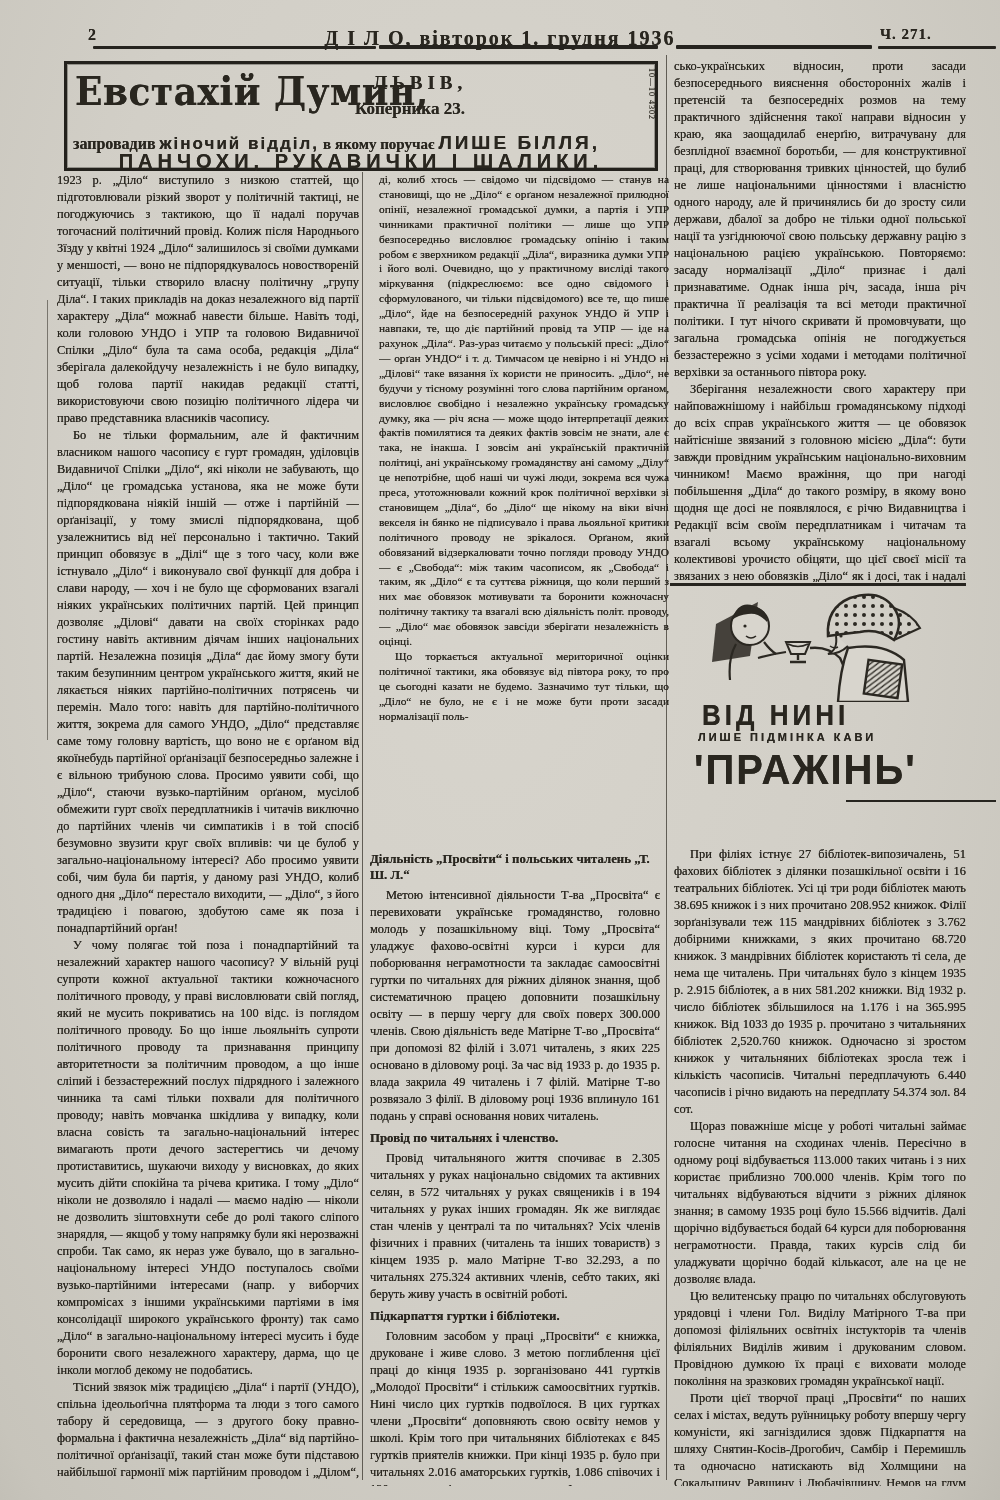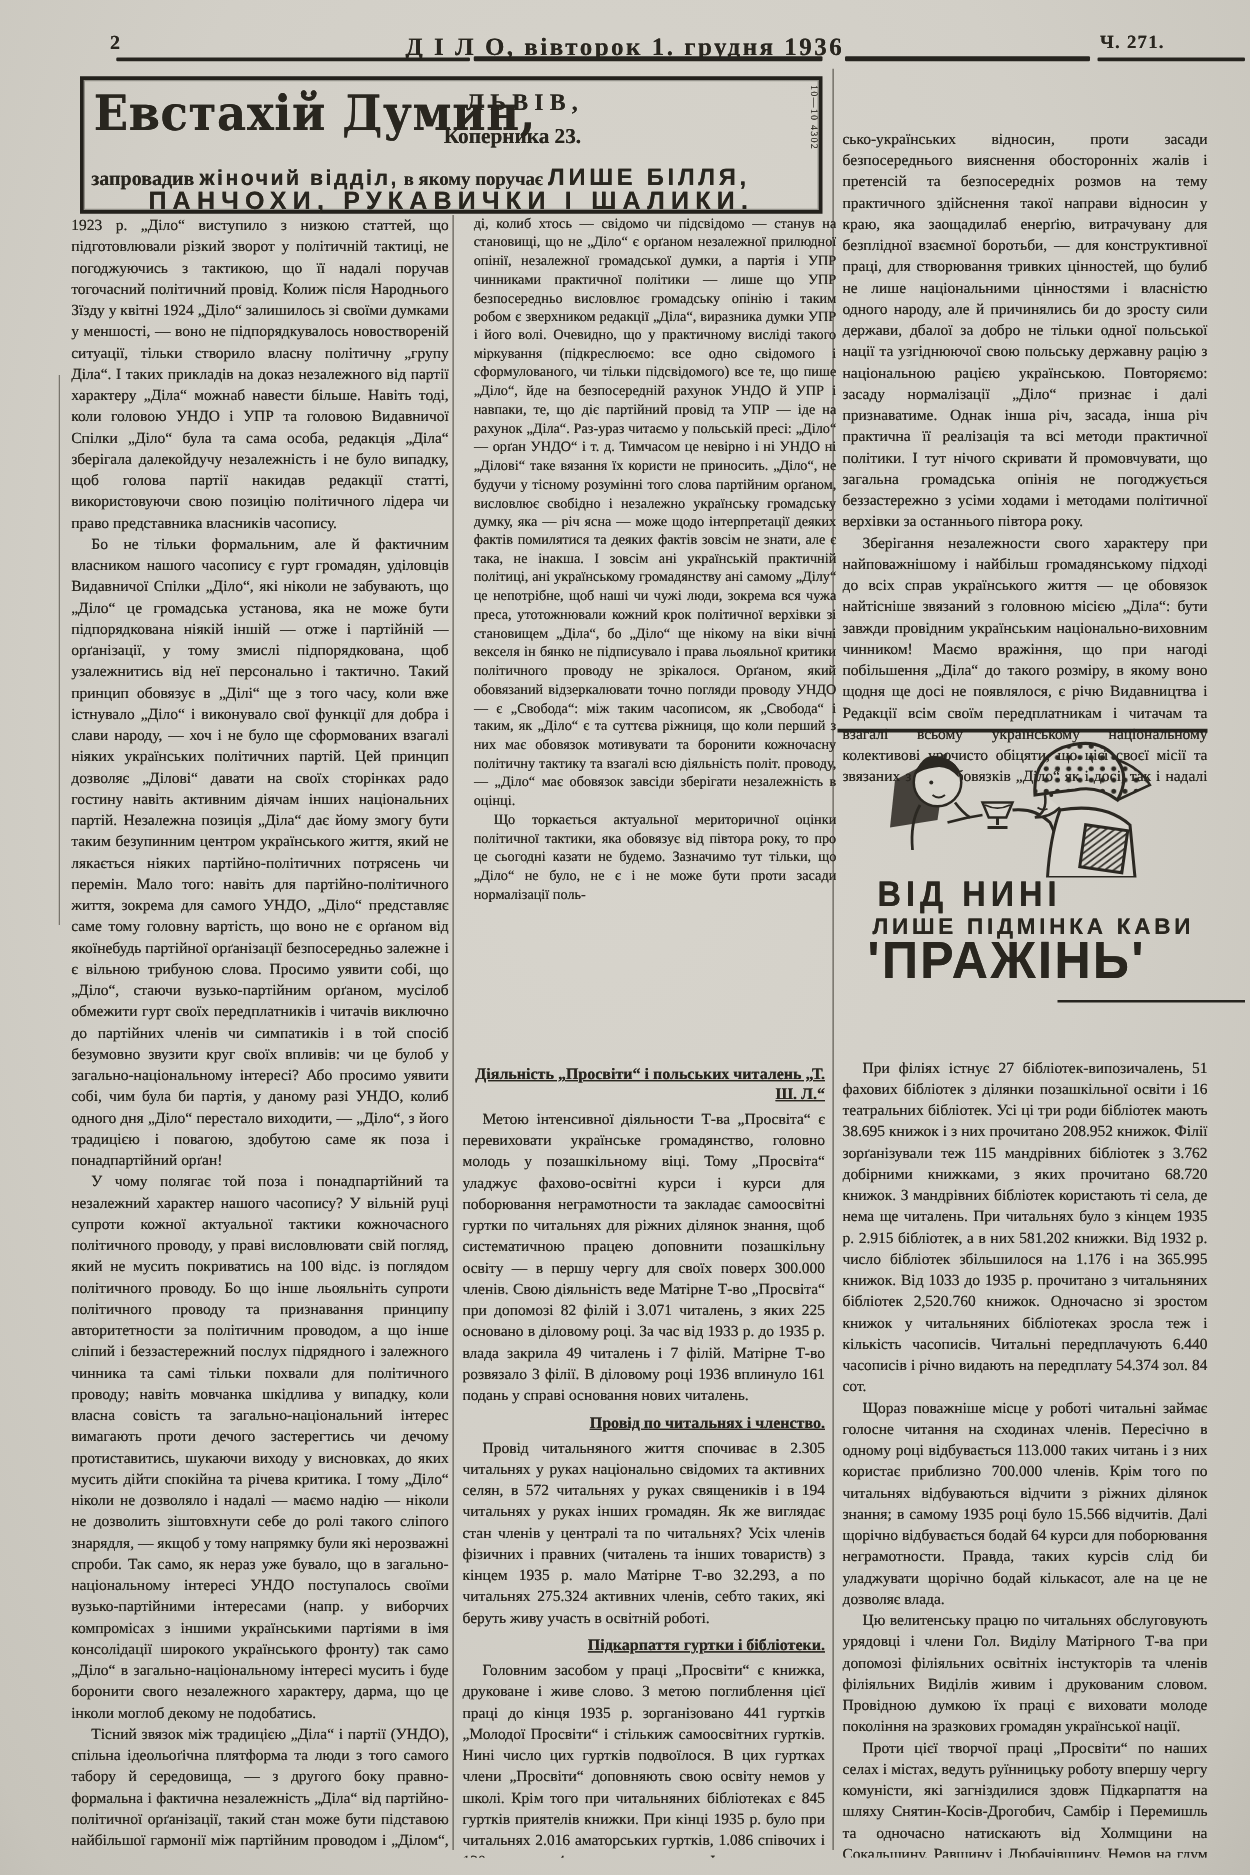--- a/index.html
+++ b/index.html
@@ -39,29 +39,29 @@
   .body-col { position:absolute; text-align:justify; font-size:12.4px; line-height:17px; overflow:hidden; }
   .body-col.tight { font-size:11.4px; line-height:14.9px; }
   .body-col p { margin:0; text-indent:16px; }
   .body-col p.flush { text-indent:0; }
   .vrule { position:absolute; width:1px; background:rgba(58,54,46,.75); }
   .hrule { position:absolute; background:#26241f; }
 
   
   .headline2 { position:absolute; left:366px; top:797px; width:600px; text-align:center;
     font-size:40px; font-weight:bold; letter-spacing:1px; font-family:"DejaVu Serif", serif; }
-  .subhead { text-align:right; font-weight:bold; font-size:12.8px; line-height:16px;
-    margin:5px 0 4px; text-indent:0 !important;text-decoration:underline; }
+  .subhead { text-align:left; font-weight:bold; font-size:12.8px; line-height:16px;
+    margin:5px 0 4px; text-indent:0 !important; }
 
   
   .prazhin { position:absolute; left:670px; top:584px; width:298px; height:212px; overflow:hidden; }
   .prazhin svg { position:absolute; left:28px; top:0; }
   .pz1 { position:absolute; left:32px; top:116px; font-size:26px; font-weight:bold; letter-spacing:4px;
     font-family:"Liberation Sans",sans-serif; transform:scaleY(1.1); }
-  .pz2 { position:absolute; left:28px; top:147px; font-size:18px; font-weight:bold; letter-spacing:3px;
+  .pz2 { position:absolute; left:28px; top:147px; font-size:11px; font-weight:bold; letter-spacing:3px;
     font-family:"Liberation Sans",sans-serif; }
   .pz3 { position:absolute; left:24px; top:163px; font-size:40px; font-weight:bold; letter-spacing:2px;
     font-family:"Liberation Sans",sans-serif; transform:scaleY(1.05); }
   .scanline { position:absolute; background:rgba(62,58,50,.6); }
 </style>
 </head>
 <body>
 
 <div class="page ink">
 
@@ -94,21 +94,21 @@
   <div class="body-col" style="left:57px;top:172px;width:302px;height:1310px;">
       <p class="flush">1923 р. „Діло“ виступило з низкою статтей, що підготовлювали різкий зворот у політичній тактиці, не погоджуючись з тактикою, що її надалі поручав тогочасний політичний провід. Колиж після Народнього Зїзду у квітні 1924 „Діло“ залишилось зі своїми думками у меншості, — воно не підпорядкувалось новоствореній ситуації, тільки створило власну політичну „групу Діла“. І таких прикладів на доказ незалежного від партії характеру „Діла“ можнаб навести більше. Навіть тоді, коли головою УНДО і УПР та головою Видавничої Спілки „Діло“ була та сама особа, редакція „Діла“ зберігала далекойдучу незалежність і не було випадку, щоб голова партії накидав редакції статті, використовуючи свою позицію політичного лідера чи право представника власників часопису.</p>
       <p>Бо не тільки формальним, але й фактичним власником нашого часопису є гурт громадян, уділовців Видавничої Спілки „Діло“, які ніколи не забувають, що „Діло“ це громадська установа, яка не може бути підпорядкована ніякій іншій — отже і партійній — орґанізації, у тому змислі підпорядкована, щоб узалежнитись від неї персонально і тактично. Такий принцип обовязує в „Ділі“ ще з того часу, коли вже істнувало „Діло“ і виконувало свої функції для добра і слави народу, — хоч і не було ще сформованих взагалі ніяких українських політичних партій. Цей принцип дозволяє „Ділові“ давати на своїх сторінках радо гостину навіть активним діячам інших національних партій. Незалежна позиція „Діла“ дає йому змогу бути таким безупинним центром українського життя, який не лякається ніяких партійно-політичних потрясень чи перемін. Мало того: навіть для партійно-політичного життя, зокрема для самого УНДО, „Діло“ представляє саме тому головну вартість, що воно не є орґаном від якоїнебудь партійної орґанізації безпосередньо залежне і є вільною трибуною слова. Просимо уявити собі, що „Діло“, стаючи вузько-партійним орґаном, мусілоб обмежити гурт своїх передплатників і читачів виключно до партійних членів чи симпатиків і в той спосіб безумовно звузити круг своїх впливів: чи це булоб у загально-національному інтересі? Або просимо уявити собі, чим була би партія, у даному разі УНДО, колиб одного дня „Діло“ перестало виходити, — „Діло“, з його традицією і повагою, здобутою саме як поза і понадпартійний орґан!</p>
       <p>У чому полягає той поза і понадпартійний та незалежний характер нашого часопису? У вільній руці супроти кожної актуальної тактики кожночасного політичного проводу, у праві висловлювати свій погляд, який не мусить покриватись на 100 відс. із поглядом політичного проводу. Бо що інше льояльніть супроти політичного проводу та признавання принципу авторитетности за політичним проводом, а що інше сліпий і беззастережний послух підрядного і залежного чинника та самі тільки похвали для політичного проводу; навіть мовчанка шкідлива у випадку, коли власна совість та загально-національний інтерес вимагають проти дечого застерегтись чи дечому протиставитись, шукаючи виходу у висновках, до яких мусить дійти спокійна та річева критика. І тому „Діло“ ніколи не дозволяло і надалі — маємо надію — ніколи не дозволить зіштовхнути себе до ролі такого сліпого знарядля, — якщоб у тому напрямку були які нерозважні спроби. Так само, як нераз уже бувало, що в загально-національному інтересі УНДО поступалось своїми вузько-партійними інтересами (напр. у виборчих компромісах з іншими українськими партіями в імя консолідації широкого українського фронту) так само „Діло“ в загально-національному інтересі мусить і буде боронити свого незалежного характеру, дарма, що це інколи моглоб декому не подобатись.</p>
       <p>Тісний звязок між традицією „Діла“ і партії (УНДО), спільна ідеольоґічна плятформа та люди з того самого табору й середовища, — з другого боку правно-формальна і фактична незалежність „Діла“ від партійно-політичної орґанізації, такий стан може бути підставою найбільшої гармонії між партійним проводом і „Ділом“, але й може бути джерелом конфліктів. Непорозуміння наприклад моглоб виринути відразу то-</p>
     </div>
   <div class="body-col tight" style="left:379px;top:172px;width:290px;height:620px;">
       <p class="flush">ді, колиб хтось — свідомо чи підсвідомо — станув на становищі, що не „Діло“ є орґаном незалежної прилюдної опінії, незалежної громадської думки, а партія і УПР чинниками практичної політики — лише що УПР безпосередньо висловлює громадську опінію і таким робом є зверхником редакції „Діла“, виразника думки УПР і його волі. Очевидно, що у практичному висліді такого міркування (підкреслюємо: все одно свідомого і сформулованого, чи тільки підсвідомого) все те, що пише „Діло“, йде на безпосередній рахунок УНДО й УПР і навпаки, те, що діє партійний провід та УПР — іде на рахунок „Діла“. Раз-ураз читаємо у польській пресі: „Діло“ — орґан УНДО“ і т. д. Тимчасом це невірно і ні УНДО ні „Ділові“ таке вязання їх користи не приносить. „Діло“, не будучи у тісному розумінні того слова партійним орґаном, висловлює свобідно і незалежно українську громадську думку, яка — річ ясна — може щодо інтерпретації деяких фактів помилятися та деяких фактів зовсім не знати, але є така, не інакша. І зовсім ані українській практичній політиці, ані українському громадянству ані самому „Ділу“ це непотрібне, щоб наші чи чужі люди, зокрема вся чужа преса, утотожнювали кожний крок політичної верхівки зі становищем „Діла“, бо „Діло“ ще нікому на віки вічні векселя ін бянко не підписувало і права льояльної критики політичного проводу не зрікалося. Орґаном, який обовязаний відзеркалювати точно погляди проводу УНДО — є „Свобода“: між таким часописом, як „Свобода“ і таким, як „Діло“ є та суттєва ріжниця, що коли перший з них має обовязок мотивувати та боронити кожночасну політичну тактику та взагалі всю діяльність політ. проводу, — „Діло“ має обовязок завсіди зберігати незалежність в оцінці.</p>
       <p>Що торкається актуальної мериторичної оцінки політичної тактики, яка обовязує від півтора року, то про це сьогодні казати не будемо. Зазначимо тут тільки, що „Діло“ не було, не є і не може бути проти засади нормалізації поль-</p>
     </div>
-  <div class="body-col" style="left:674px;top:58px;width:292px;height:524px;margin-top:45px;">
+  <div class="body-col" style="left:674px;top:58px;width:292px;height:524px;">
       <p class="flush">сько-українських відносин, проти засади безпосереднього вияснення обосторонніх жалів і претенсій та безпосередніх розмов на тему практичного здійснення такої направи відносин у краю, яка заощадилаб енерґію, витрачувану для безплідної взаємної боротьби, — для конструктивної праці, для створювання тривких цінностей, що булиб не лише національними цінностями і власністю одного народу, але й причинялись би до зросту сили держави, дбалої за добро не тільки одної польської нації та узгіднюючої свою польську державну рацію з національною рацією українською. Повторяємо: засаду нормалізації „Діло“ признає і далі признаватиме. Однак інша річ, засада, інша річ практична її реалізація та всі методи практичної політики. І тут нічого скривати й промовчувати, що загальна громадська опінія не погоджується беззастережно з усіми ходами і методами політичної верхівки за останнього півтора року.</p>
       <p>Зберігання незалежности свого характеру при найповажнішому і найбільш громадянському підході до всіх справ українського життя — це обовязок найтісніше звязаний з головною місією „Діла“: бути завжди провідним українським національно-виховним чинником! Маємо вражіння, що при нагоді побільшення „Діла“ до такого розміру, в якому воно щодня ще досі не появлялося, є річю Видавництва і Редакції всім своїм передплатникам і читачам та взагалі всьому українському національному колективові урочисто обіцяти, що цієї своєї місії та звязаних з нею обовязків „Діло“ як і досі, так і надалі буде триматися.</p>
     </div>
 
   <div class="hrule" style="left:670px;top:583px;width:296px;height:3px;"></div>
   <div class="hrule" style="left:846px;top:800px;width:150px;height:2px;"></div>
 
   <div class="prazhin">
     <svg width="230" height="118" viewBox="0 0 230 118">
       <defs>

